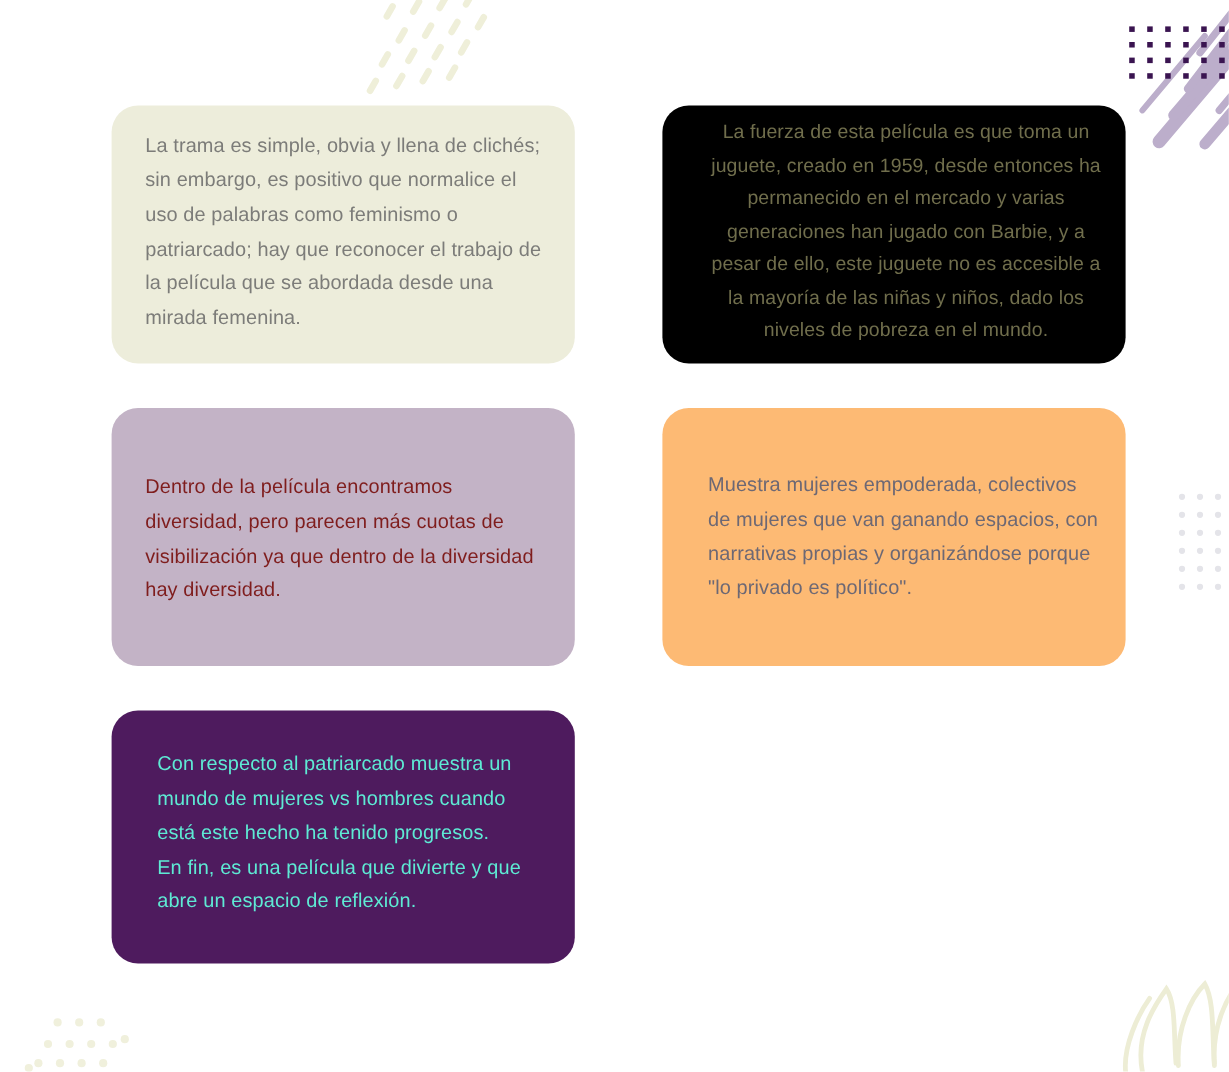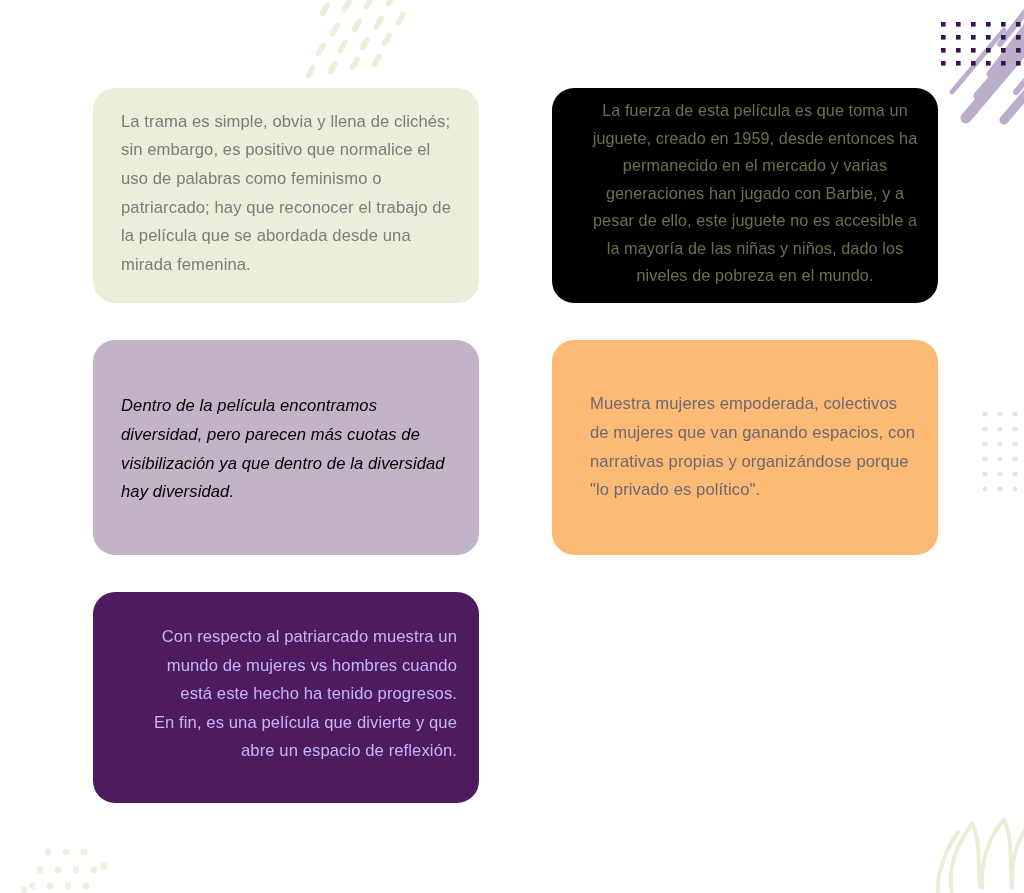--- a/index.html
+++ b/index.html
@@ -69,30 +69,30 @@
   }
 
   
   .card-1 { background: #EDEDDB; }
   .card-1 .card-text { color: #7C7C79; padding: 0 27px 4px 28px; }
 
   .card-2 { background: #000000; text-align: center; }
   .card-2 .card-text { color: #706E4C; padding: 0 18px 4px 38px; font-size: 16.2px; line-height: 1.70; }
 
   .card-3 { background: #C3B3C6; }
-  .card-3 .card-text { color: #000000; padding: 0 22px 2px 28px; font-style: italic; }
+  .card-3 .card-text { color: #7f1d1d; padding: 0 22px 2px 28px; }
 
   .card-4 { background: #fdba74; }
   .card-4 .card-text { color: #6D6874; padding: 0 22px 2px 38px; }
 
   .card-5 { background: #D6D6D6; }
   .card-5 .card-text { color: #7D7D7D; padding: 0 22px 2px 28px; }
 
   .card-6 { background: #4E1B5E; }
-  .card-6 .card-text { color: #c4b5fd; padding: 0 22px 2px 38px; text-align: right; }
+  .card-6 .card-text { color: #5eead4; padding: 0 22px 2px 38px; }
 
   
   .card-1 .card-text { align-self: center; }
   .card-2 .card-text { align-self: center; }
   .card-3 .card-text { align-self: center; margin-top: 6px; }
   .card-4 .card-text { align-self: center; margin-top: 2px; }
   .card-5 .card-text { align-self: center; margin-top: -6px; }
   .card-6 .card-text { align-self: center; margin-top: -4px; }
 </style>
 </head>

